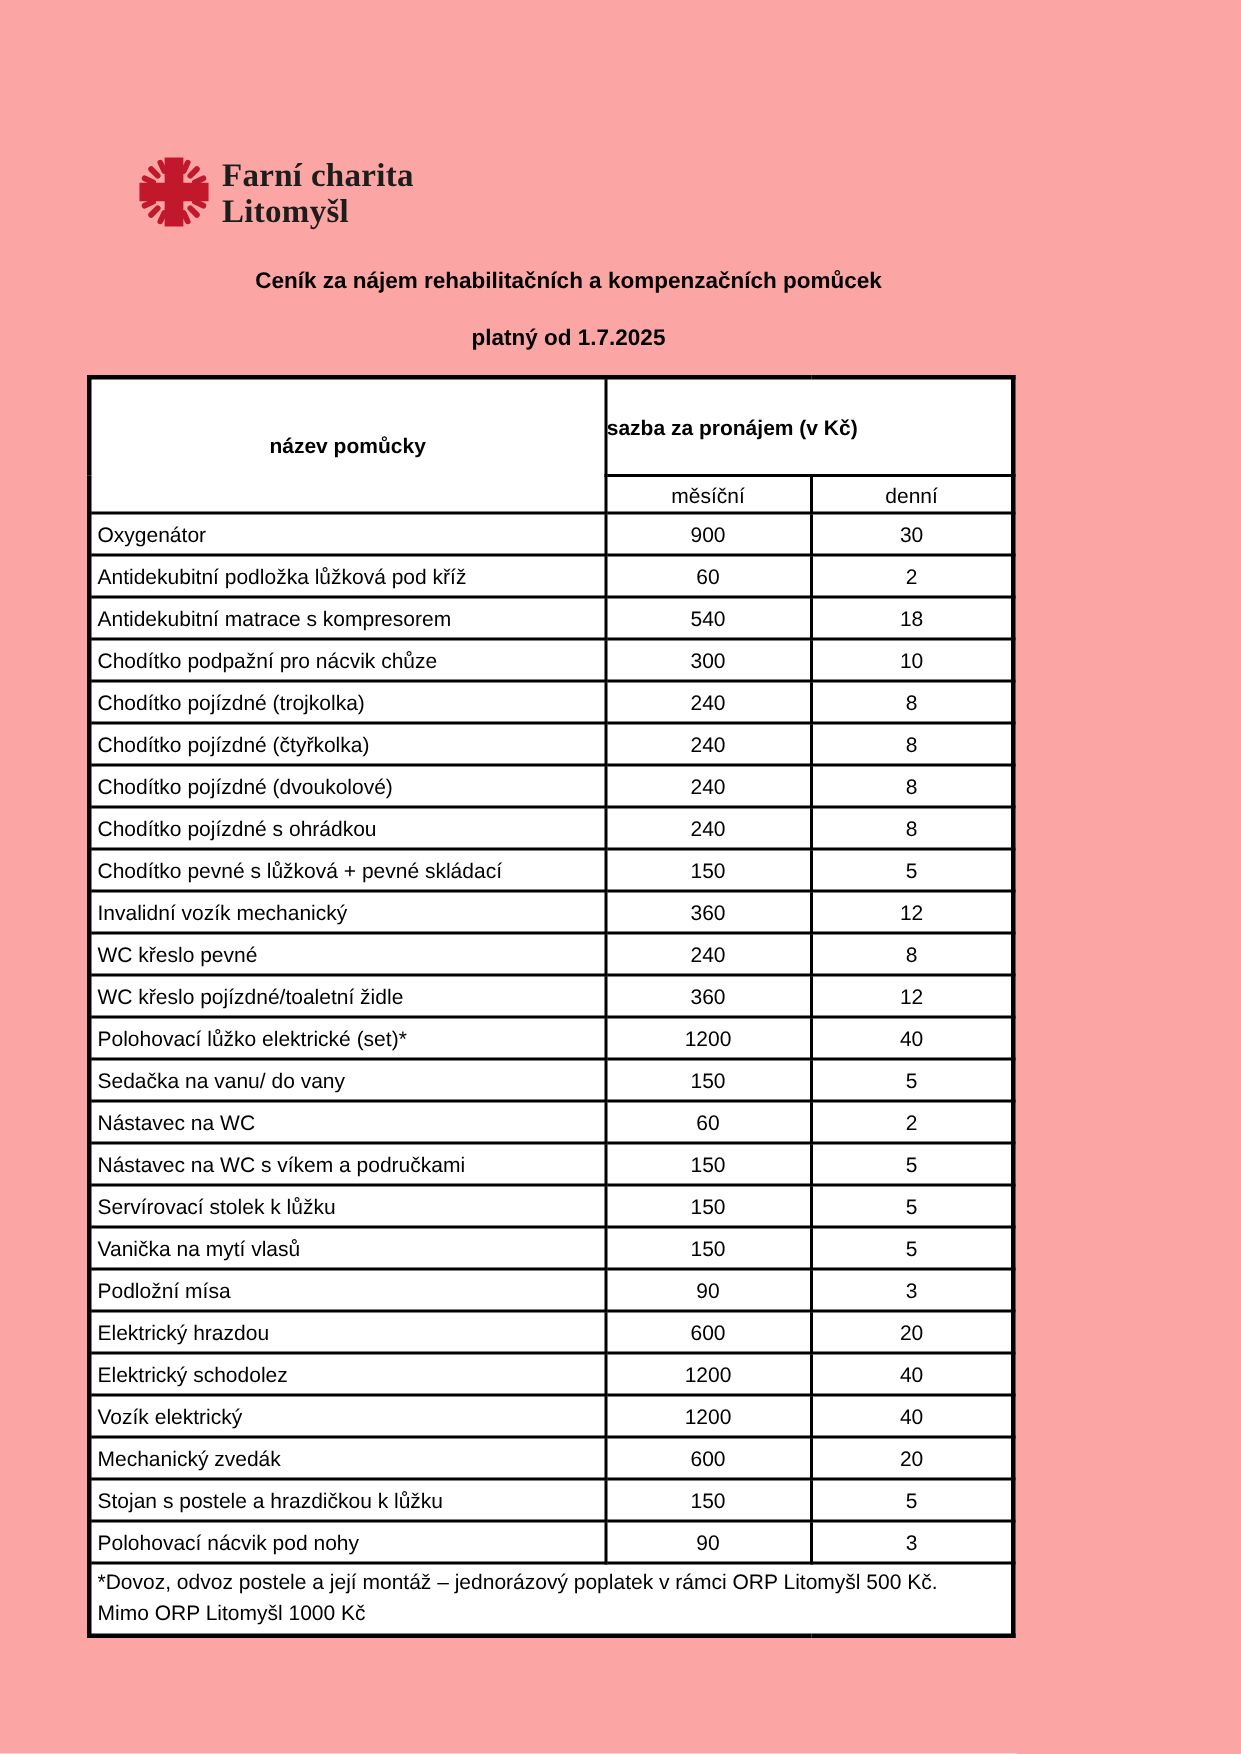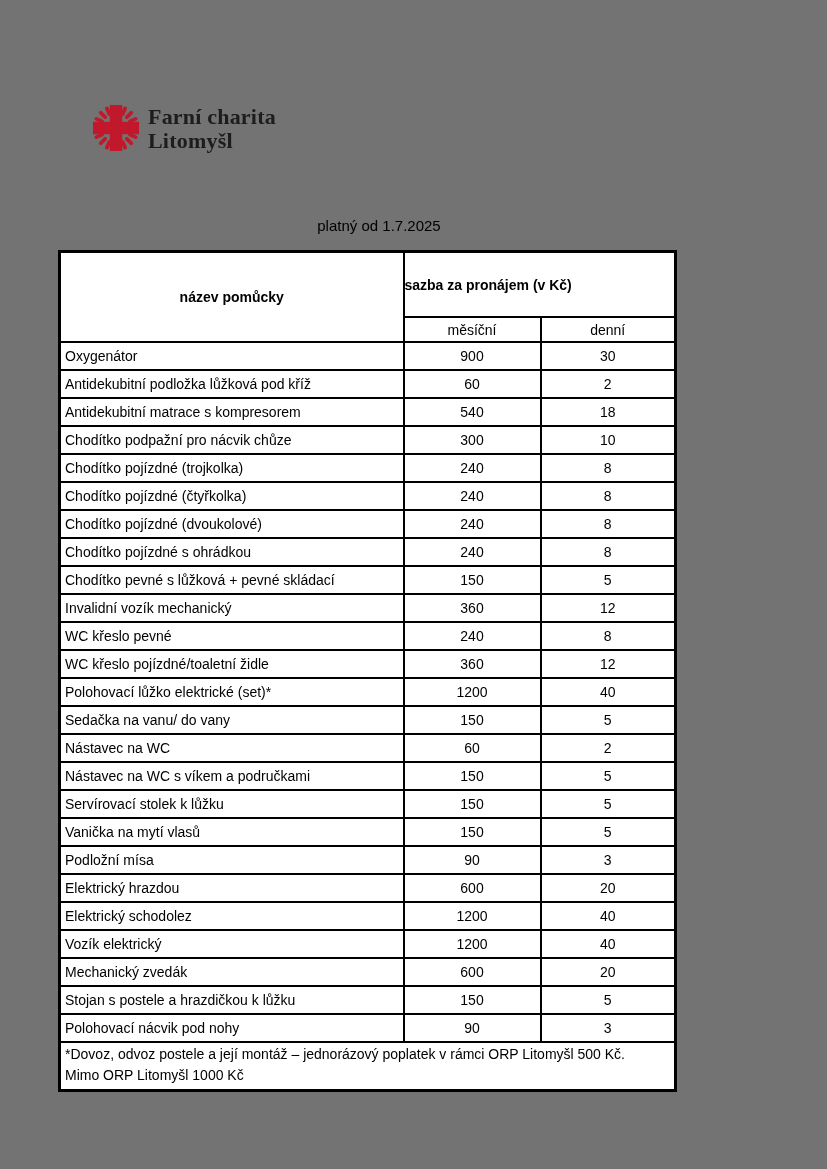--- a/index.html
+++ b/index.html
@@ -4,21 +4,21 @@
 <style>
   html, body {
     margin: 0;
     padding: 0;
     background: #ffffff;
   }
   .page {
     position: relative;
     width: 827px;
     height: 1169px;
-    background: #737373;
+    background: #fca5a5;
     font-family: "Liberation Sans", sans-serif;
     color: #000000;
     overflow: hidden;
   }
 
   
   .logo {
     position: absolute;
     left: 92px;
     top: 104px;
@@ -51,21 +51,21 @@
     font-weight: bold;
     font-size: 15px;
     color: #000000;
   }
   .doc-subtitle {
     position: absolute;
     left: 71px;
     width: 616px;
     top: 217px;
     text-align: center;
-    font-weight: normal;
+    font-weight: bold;
     font-size: 15px;
     color: #000000;
   }
 
   
   table.price-table {
     position: absolute;
     left: 58px;
     top: 250px;
     width: 616px;
@@ -140,20 +140,21 @@
       <use href="#flames" transform="rotate(90 50 50)"></use>
       <use href="#flames" transform="rotate(180 50 50)"></use>
       <use href="#flames" transform="rotate(270 50 50)"></use>
     </svg>
     <div class="logo-text">
       <div>Farní charita</div>
       <div>Litomyšl</div>
     </div>
   </div>
 
+  <div class="doc-title">Ceník za nájem rehabilitačních a kompenzačních pomůcek</div>
   <div class="doc-subtitle">platný od 1.7.2025</div>
 
   <table class="price-table">
     <colgroup>
       <col class="c-name">
         <col class="c-monthly">
         <col class="c-daily">
     </colgroup>
     <thead>
       <tr>

